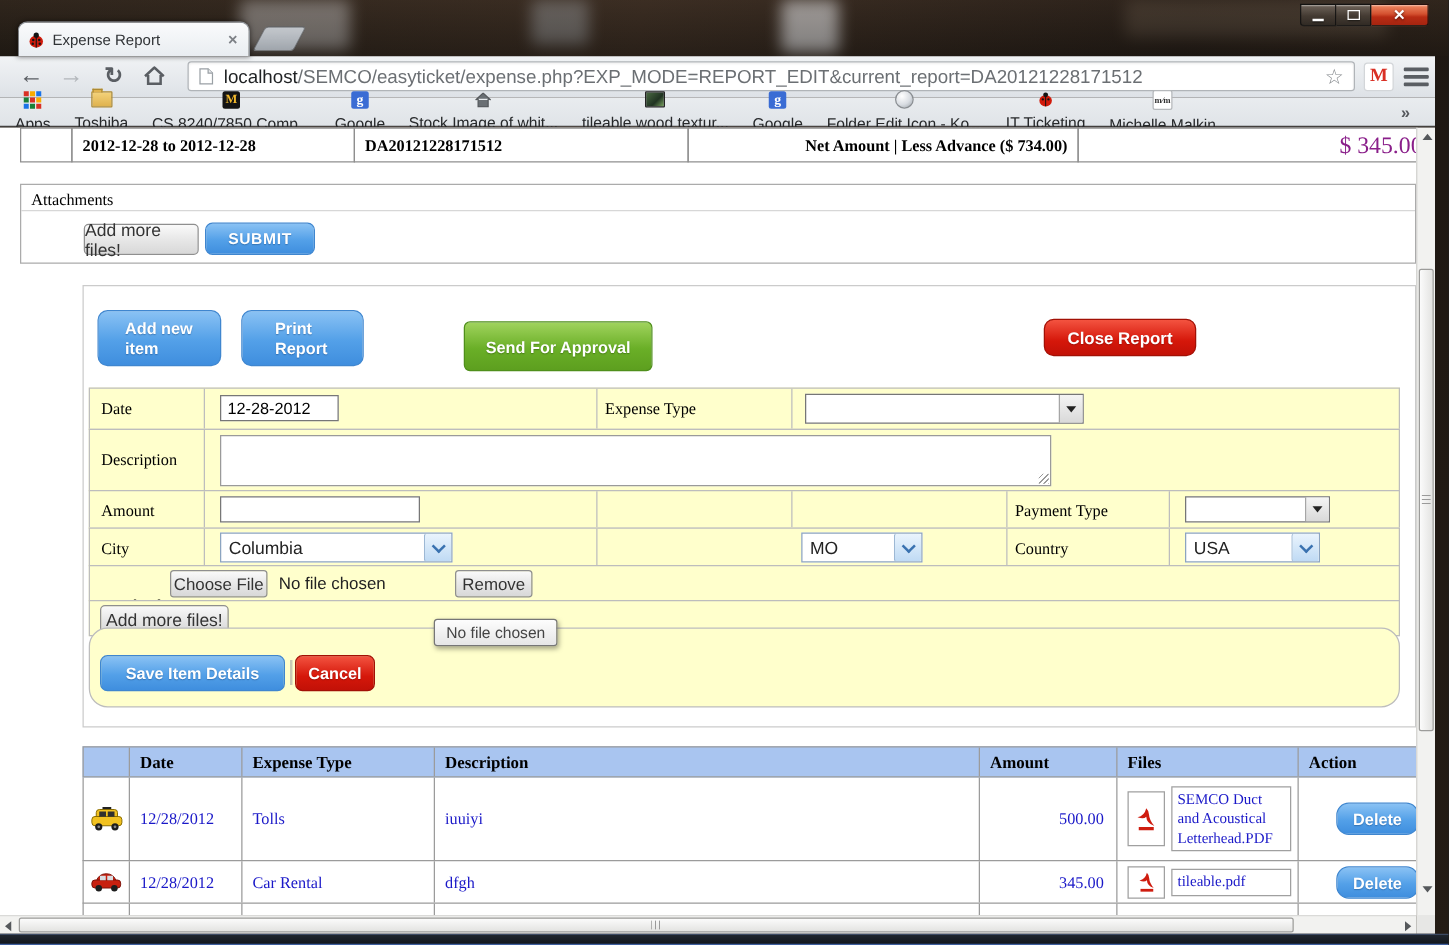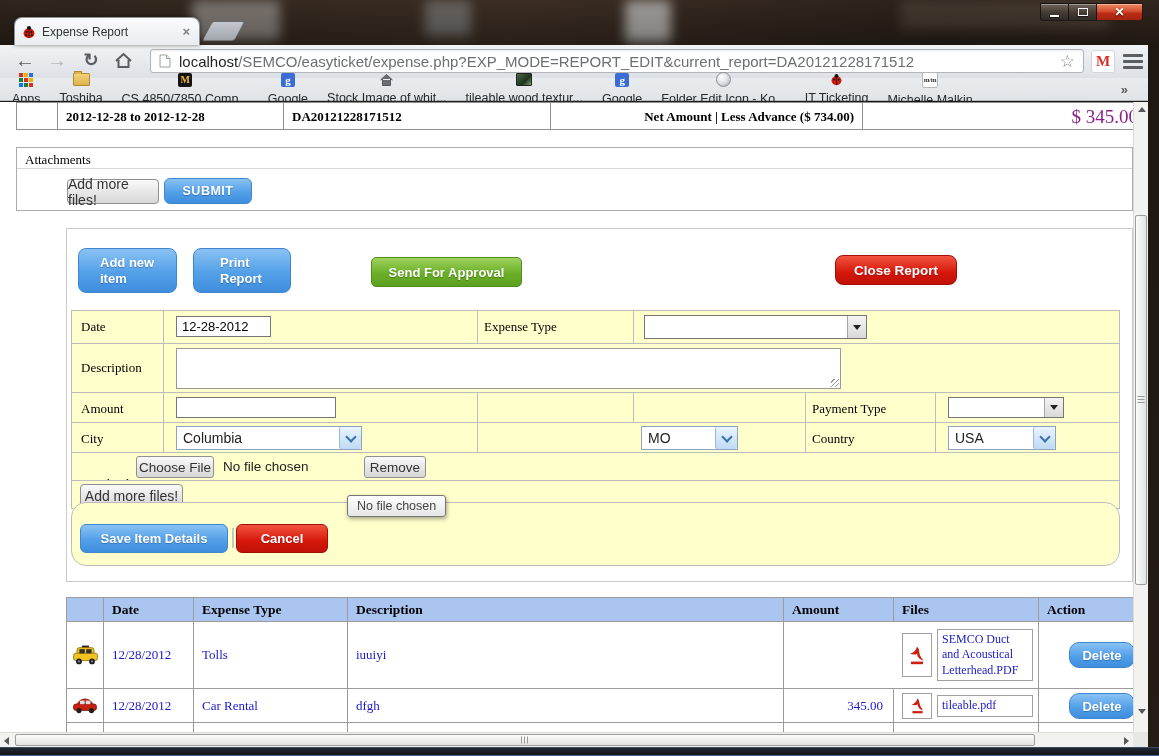--- a/index.html
+++ b/index.html
@@ -215,21 +215,21 @@
           <i style="background:#d93025;"></i>
       </div>
       <span>Apps</span>
     </div>
     <div class="bm">
       <div class="fold"></div>
       <span>Toshiba</span>
     </div>
     <div class="bm">
       <div class="sq-ic" style="background:#141414;color:#f1b82d;font-size:10px;">M</div>
-      <span>CS 4850/7850 Comp...</span>
+      <span>CS 8240/7850 Comp...</span>
     </div>
     <div class="bm">
       <div class="sq-ic" style="background:#3a6cd4;color:#fff;font-size:11px;">g</div>
       <span>Google</span>
     </div>
     <div class="bm">
       <svg width="13" height="12" viewBox="0 0 13 12">
         <path d="M0.5 6 L6.5 0.5 L12.5 6 M2.5 5 V11.5 H10.5 V5" fill="#6a6f74" stroke="#55585c"></path>
       </svg>
       <span>Stock Image of whit...</span>
@@ -276,21 +276,21 @@
     <div class="attbox">
       <div class="att-title">Attachments</div>
     </div>
     <div class="native-btn" style="left:67px;top:77px;width:92px;height:25px;border-radius:4px;font-size:14px;">Add more files!</div>
     <div class="btn blue" style="left:164px;top:76px;width:88px;height:26px;border-radius:6px;font-size:12.5px;letter-spacing:.5px;">SUBMIT</div>
 
     <div class="panel"></div>
 
     <div class="btn blue" style="left:78px;top:146px;width:99px;height:45px;justify-content:flex-start;padding-left:21px;text-align:left;line-height:16px;white-space:pre-line;width:99px;">Add new item</div>
     <div class="btn blue" style="left:193px;top:146px;width:98px;height:45px;justify-content:flex-start;padding-left:26px;text-align:left;line-height:16px;">Print Report</div>
-    <div class="btn green" style="left:371px;top:155px;width:151px;height:30px;">Send For Approval</div>
+    <div class="btn green" style="left:371px;top:155px;width:151px;height:40px;">Send For Approval</div>
     <div class="btn red" style="left:835px;top:153px;width:122px;height:30px;font-size:13.5px;">Close Report</div>
 
     <div class="frow" style="top:208px;height:34px;">
       <div class="fcell" style="left:0;width:92px;">Date</div>
       <div class="fcell" style="left:92px;width:314px;"></div>
       <div class="fcell" style="left:406px;width:156px;padding-left:6px;">Expense Type</div>
       <div class="fcell nolb" style="left:562px;width:486px;"></div>
       <input class="text-input" style="left: 104px; top: 5px; width: 95px; height: 21px;" value="12-28-2012">
       <div class="sel-native" style="left:572px;top:4px;width:223px;height:24px;">
         <span></span>
@@ -358,21 +358,21 @@
       <div class="native-btn" style="left:292px;top:3px;width:62px;height:22px;">Remove</div>
     </div>
 
     <div class="frow" style="top:378px;height:29px;">
       <div class="native-btn" style="left:8px;top:3px;width:103px;height:23px;border-radius:4px;font-size:14px;">Add more files!</div>
     </div>
 
     <div class="frow" style="top:400px;height:64px;border-radius:15px;">
       <div class="btn blue" style="left:8px;top:21px;width:148px;height:29px;border-radius:6px;">Save Item Details</div>
       <div style="position:absolute;left:160px;top:25px;width:2px;height:20px;background:#c9c9b4;"></div>
-      <div class="btn red" style="left:164px;top:21px;width:92px;height:29px;border-radius:6px;">Cancel</div>
+      <div class="btn red" style="left:164px;top:21px;width:64px;height:29px;border-radius:6px;">Cancel</div>
     </div>
 
     <div class="tooltip">No file chosen</div>
 
     <div style="position:absolute;left:66px;top:495px;width:1100px;height:200px;">
       <div class="trow thead" style="top:0;height:25px;">
         <div class="tcell" style="left:0;width:37px;"></div>
         <div class="tcell" style="left:37px;width:90px;">Date</div>
         <div class="tcell" style="left:127px;width:154px;">Expense Type</div>
         <div class="tcell" style="left:281px;width:436px;">Description</div>
@@ -391,20 +391,21 @@
             <rect x="14.2" y="4.2" width="5.4" height="4.2" fill="#30302e"></rect>
             <circle cx="7" cy="16.4" r="2.9" fill="#1d1d1d"></circle>
               <circle cx="20" cy="16.4" r="2.9" fill="#1d1d1d"></circle>
             <circle cx="7" cy="16.4" r="1.1" fill="#888"></circle>
               <circle cx="20" cy="16.4" r="1.1" fill="#888"></circle>
           </svg>
         </div>
         <div class="tcell" style="left:37px;width:90px;">12/28/2012</div>
         <div class="tcell" style="left:127px;width:154px;">Tolls</div>
         <div class="tcell" style="left:281px;width:436px;">iuuiyi</div>
+        <div class="tcell" style="left:717px;width:110px;justify-content:flex-end;padding-right:10px;">500.00</div>
         <div class="tcell" style="left:827px;width:145px;gap:5px;">
           <div class="pdfbox" style="height:44px;">
             <svg width="20" height="20" viewBox="0 0 20 20">
               <path d="M10 1.5 Q8.6 7.5 3 8.8 Q8 10.6 10 8.4 Q10.2 13.5 16.5 15.8 Q12.4 10.8 12.2 6.5 Q12.1 3.5 10 1.5" fill="#cf1d10"></path>
               <rect x="4" y="16.6" width="12" height="2.6" fill="#cf1d10"></rect>
             </svg>
           </div>
           <div class="namebox">SEMCO Duct and Acoustical Letterhead.PDF</div>
         </div>
         <div class="tcell" style="left:972px;width:127px;border-right:none;">

